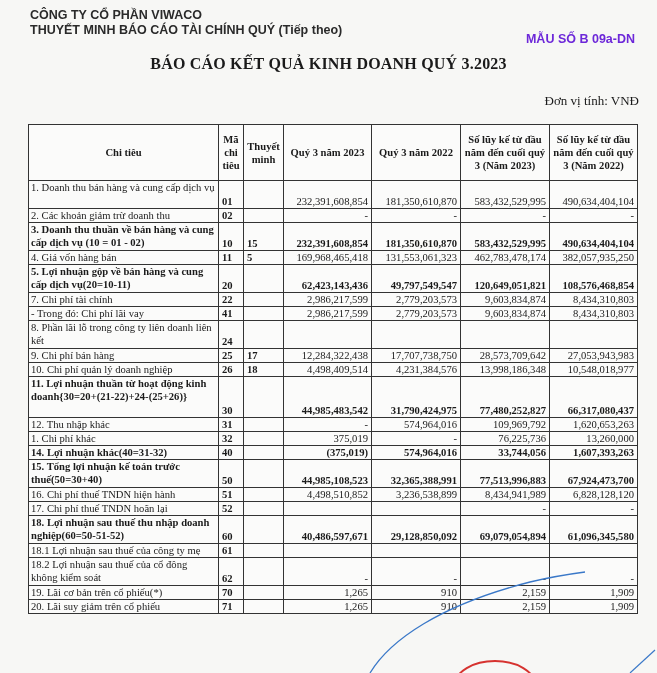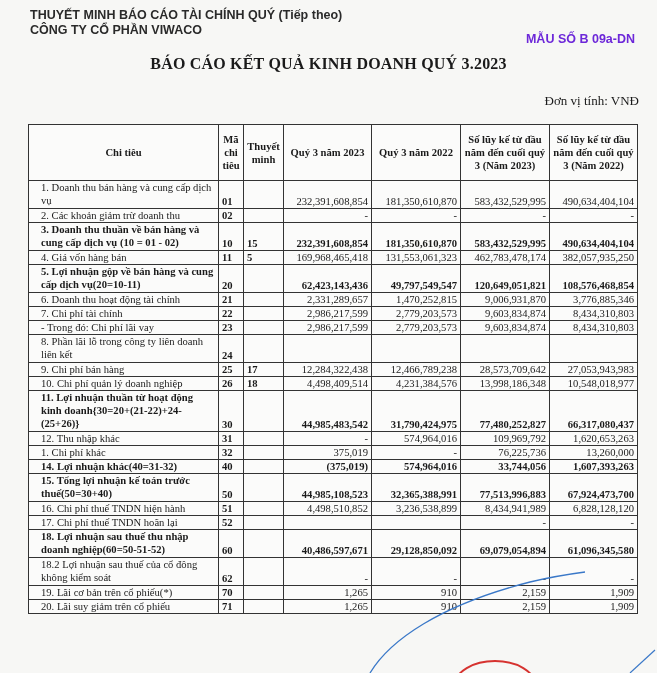--- a/index.html
+++ b/index.html
@@ -29,37 +29,37 @@
   }
   table {
     position: absolute; left: 28px; top: 124px;
     border-collapse: collapse; table-layout: fixed;
     width: 609px; font-size: 10.6px;
     background: #fbfbfa;
   }
   th, td { border: 1.2px solid #333; padding: 0 3px; }
   th { font-weight: bold; text-align: center; vertical-align: middle; height: 55px; line-height: 13px; font-size: 10.6px; }
   td { line-height: 13px; }
-  td.lbl { text-align: left; vertical-align: top; padding-left: 12px; }
+  td.lbl { text-align: left; vertical-align: top; padding-left: 2px; }
   td.code, td.note { text-align: left; vertical-align: bottom; font-weight: bold; }
   td.num { text-align: right; vertical-align: bottom; white-space: nowrap; }
   tr.bold td { font-weight: bold; }
   tr.r1 td { height: 13px; }
   tr.r2 td { height: 27px; }
   tr.r3 td { height: 40px; }
   .sig {
     position: absolute; pointer-events: none;
   }
 </style>
 </head>
 <body>
 
 <div class="hdr-co">
+  <div>CÔNG TY CỔ PHẦN VIWACO</div>
   <div>THUYẾT MINH BÁO CÁO TÀI CHÍNH QUÝ (Tiếp theo)</div>
-  <div>CÔNG TY CỔ PHẦN VIWACO</div>
 </div>
 <div class="hdr-form">MẪU SỐ B 09a-DN</div>
 <div class="title">BÁO CÁO KẾT QUẢ KINH DOANH QUÝ 3.2023</div>
 <div class="unit">Đơn vị tính: VNĐ</div>
 
 <table>
   <colgroup>
     <col style="width:190px">
     <col style="width:25px">
     <col style="width:40px">
@@ -119,61 +119,52 @@
       <tr class="bold r2">
         <td class="lbl">5. Lợi nhuận gộp về bán hàng và cung cấp dịch vụ(20=10-11)</td>
         <td class="code">20</td>
         <td class="note"></td>
         <td class="num">62,423,143,436</td>
         <td class="num">49,797,549,547</td>
         <td class="num">120,649,051,821</td>
         <td class="num">108,576,468,854</td>
       </tr>
       <tr class="r1">
-        <td class="lbl">6. Doanh thu hoạt động tài chính</td>
-        <td class="code">21</td>
-        <td class="note"></td>
-        <td class="num">2,331,289,657</td>
-        <td class="num">1,470,252,815</td>
-        <td class="num">9,006,931,870</td>
-        <td class="num">3,776,885,346</td>
-      </tr>
-      <tr class="r1">
         <td class="lbl">7. Chi phí tài chính</td>
         <td class="code">22</td>
         <td class="note"></td>
         <td class="num">2,986,217,599</td>
         <td class="num">2,779,203,573</td>
         <td class="num">9,603,834,874</td>
         <td class="num">8,434,310,803</td>
       </tr>
       <tr class="r1">
         <td class="lbl"> - Trong đó: Chi phí lãi vay</td>
-        <td class="code">23</td>
+        <td class="code">41</td>
         <td class="note"></td>
         <td class="num">2,986,217,599</td>
         <td class="num">2,779,203,573</td>
         <td class="num">9,603,834,874</td>
         <td class="num">8,434,310,803</td>
       </tr>
       <tr class="r2">
         <td class="lbl">8. Phần lãi lỗ trong công ty liên doanh liên kết</td>
         <td class="code">24</td>
         <td class="note"></td>
         <td class="num"></td>
         <td class="num"></td>
         <td class="num"></td>
         <td class="num"></td>
       </tr>
       <tr class="r1">
         <td class="lbl">9. Chi phí bán hàng</td>
         <td class="code">25</td>
         <td class="note">17</td>
         <td class="num">12,284,322,438</td>
-        <td class="num">12,466,789,238</td>
+        <td class="num">17,707,738,750</td>
         <td class="num">28,573,709,642</td>
         <td class="num">27,053,943,983</td>
       </tr>
       <tr class="r1">
         <td class="lbl">10. Chi phí quản lý doanh nghiệp</td>
         <td class="code">26</td>
         <td class="note">18</td>
         <td class="num">4,498,409,514</td>
         <td class="num">4,231,384,576</td>
         <td class="num">13,998,186,348</td>
@@ -244,20 +235,29 @@
       </tr>
       <tr class="bold r2">
         <td class="lbl">18. Lợi nhuận sau thuế thu nhập doanh nghiệp(60=50-51-52)</td>
         <td class="code">60</td>
         <td class="note"></td>
         <td class="num">40,486,597,671</td>
         <td class="num">29,128,850,092</td>
         <td class="num">69,079,054,894</td>
         <td class="num">61,096,345,580</td>
       </tr>
+      <tr class="r1">
+        <td class="lbl">18.1 Lợi nhuận sau thuế của công ty mẹ</td>
+        <td class="code">61</td>
+        <td class="note"></td>
+        <td class="num"></td>
+        <td class="num"></td>
+        <td class="num"></td>
+        <td class="num"></td>
+      </tr>
       <tr class="r2">
         <td class="lbl">18.2 Lợi nhuận sau thuế của cổ đông không kiểm soát</td>
         <td class="code">62</td>
         <td class="note"></td>
         <td class="num">-</td>
         <td class="num">-</td>
         <td class="num">-</td>
         <td class="num">-</td>
       </tr>
       <tr class="r1">

